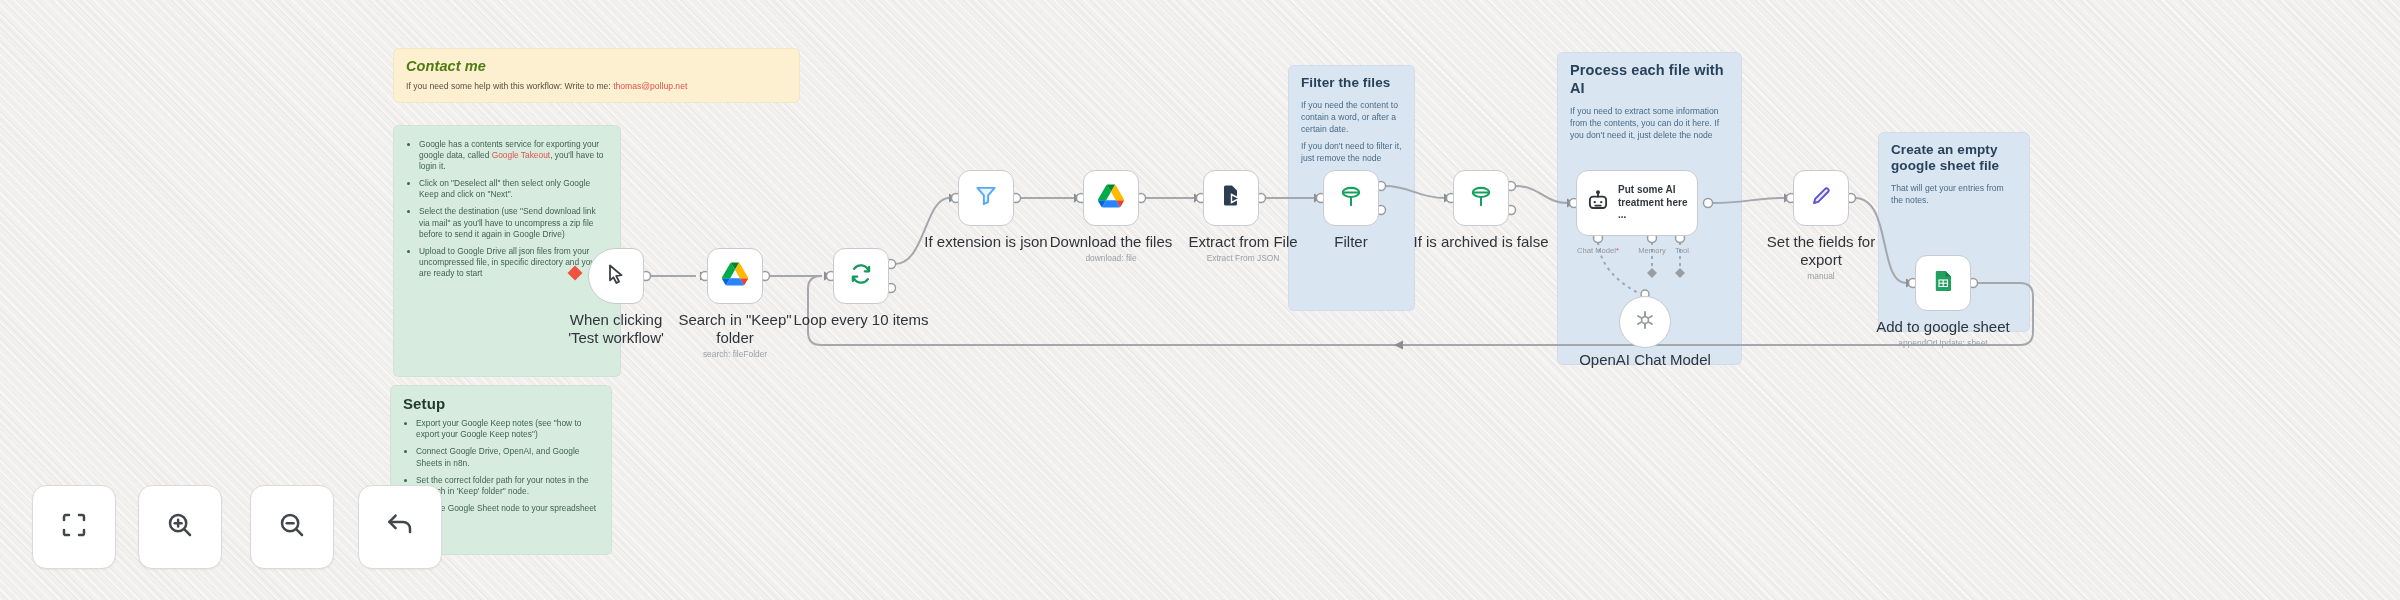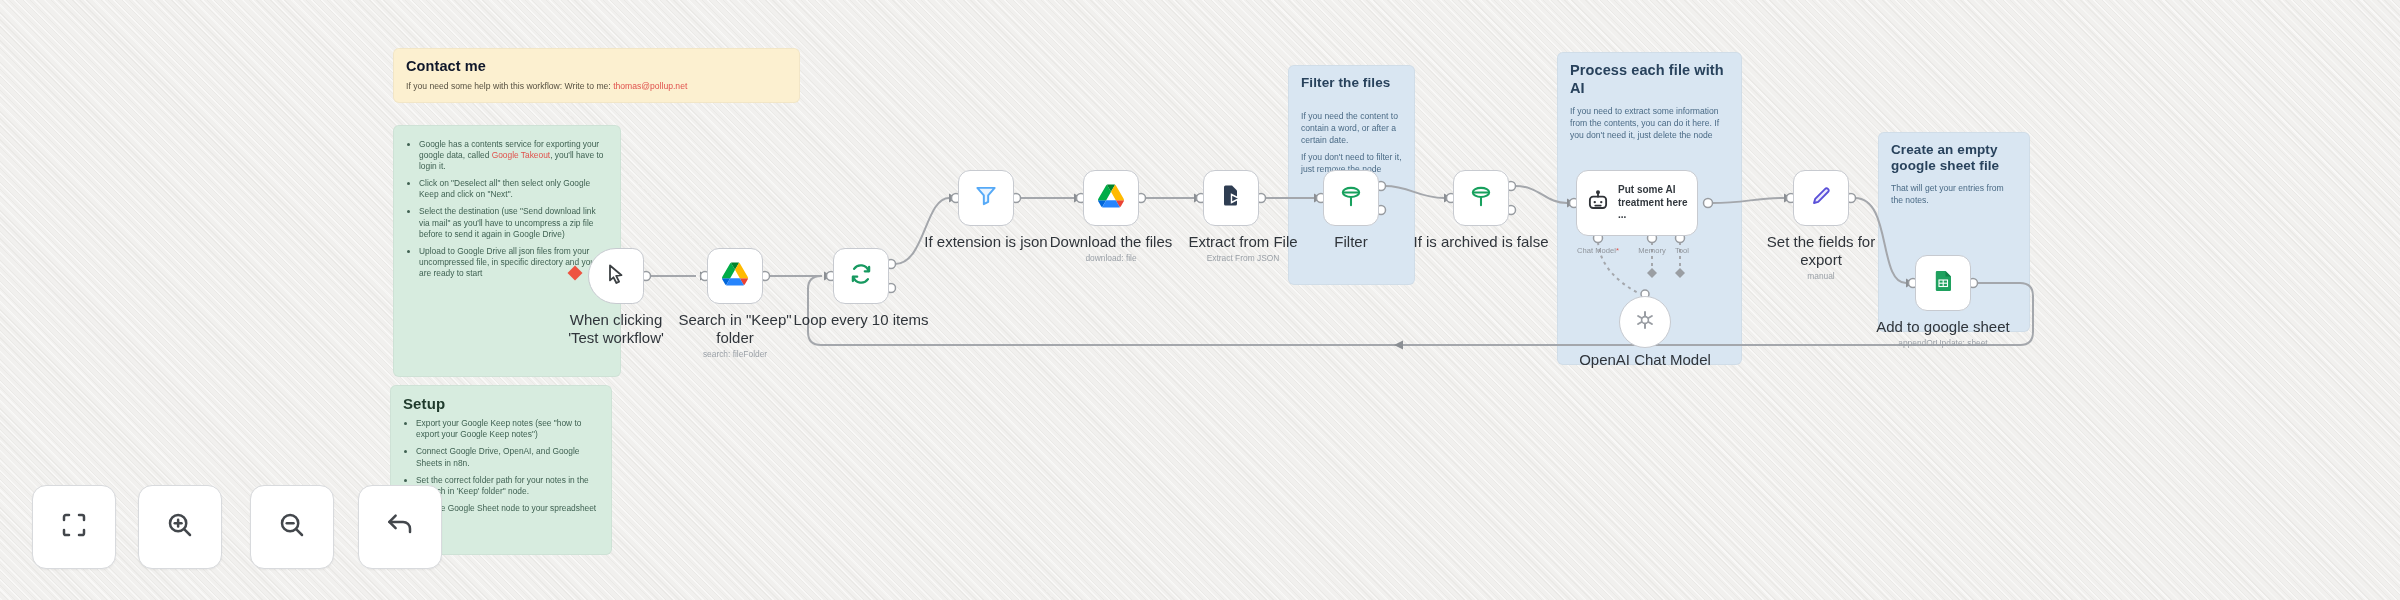--- a/index.html
+++ b/index.html
@@ -16,21 +16,21 @@
       repeating-linear-gradient(45deg, rgba(221,220,216,.33) 0 1px, rgba(0,0,0,0) 1px 5px);
   }
   
   .note{position:absolute;border-radius:6px;padding:9px 12px;box-sizing:border-box;z-index:1;
         border:1px solid rgba(0,0,0,.04);}
   .note h3{margin:0 0 5px 0;font-size:14.5px;line-height:1.22;letter-spacing:.1px;}
   .note p{margin:0 0 6px 0;font-size:8.6px;line-height:1.35;}
   .note ul{margin:4px 0 0 0;padding:0 0 0 13px;}
   .note li{font-size:8.4px;line-height:1.32;margin-bottom:6px;}
   .note-yellow{background:#fcf0d0;}
-  .note-yellow h3{color:#0f172a;}
+  .note-yellow h3{color:#4d7c0f;font-style:italic;}
   .note-yellow p{color:#565040;}
   .note-green{background:#d7ecdf;}
   .note-green h3{color:#1f3a2c;}
   .note-green li{color:#3f6152;}
   .note-blue{background:#d9e6f2;}
   .note-blue h3{color:#28425c;}
   .note-blue p, .note-blue li{color:#4a6a85;}
   .link{color:#e0524d;text-decoration:none;cursor:pointer;}
   
   .node{position:absolute;width:56px;height:56px;background:#fff;border:1.6px solid #c7cad0;
@@ -75,23 +75,23 @@
     <h3 style="font-size:15px;">Setup</h3>
     <ul>
       <li>Export your Google Keep notes (see "how to export your Google Keep notes")</li>
       <li>Connect Google Drive, OpenAI, and Google Sheets in n8n.</li>
       <li>Set the correct folder path for your notes in the "Search in 'Keep' folder" node.</li>
       <li>Link the Google Sheet node to your spreadsheet</li>
     </ul>
   </div>
 
 
-  <div class="note note-blue" style="left:1288px;top:65px;width:127px;height:220px;">
+  <div class="note note-blue" style="left:1288px;top:65px;width:127px;height:246px;">
     <h3 style="font-size:13.5px;">Filter the files</h3>
-    <p style="margin-top:20px;">If you need the content to contain a word, or after a certain date.</p>
+    <p style="margin-top:9px;">If you need the content to contain a word, or after a certain date.</p>
     <p>If you don't need to filter it, just remove the node</p>
   </div>
 
   <div class="note note-blue" style="left:1557px;top:52px;width:185px;height:313px;">
     <h3 style="font-size:14.5px;">Process each file with AI</h3>
     <p style="margin-top:9px;">If you need to extract some information from the contents, you can do it here. If you don't need it, just delete the node</p>
   </div>
 
   <div class="note note-blue" style="left:1878px;top:132px;width:152px;height:200px;">
     <h3 style="font-size:13.5px;">Create an empty google sheet file</h3>

